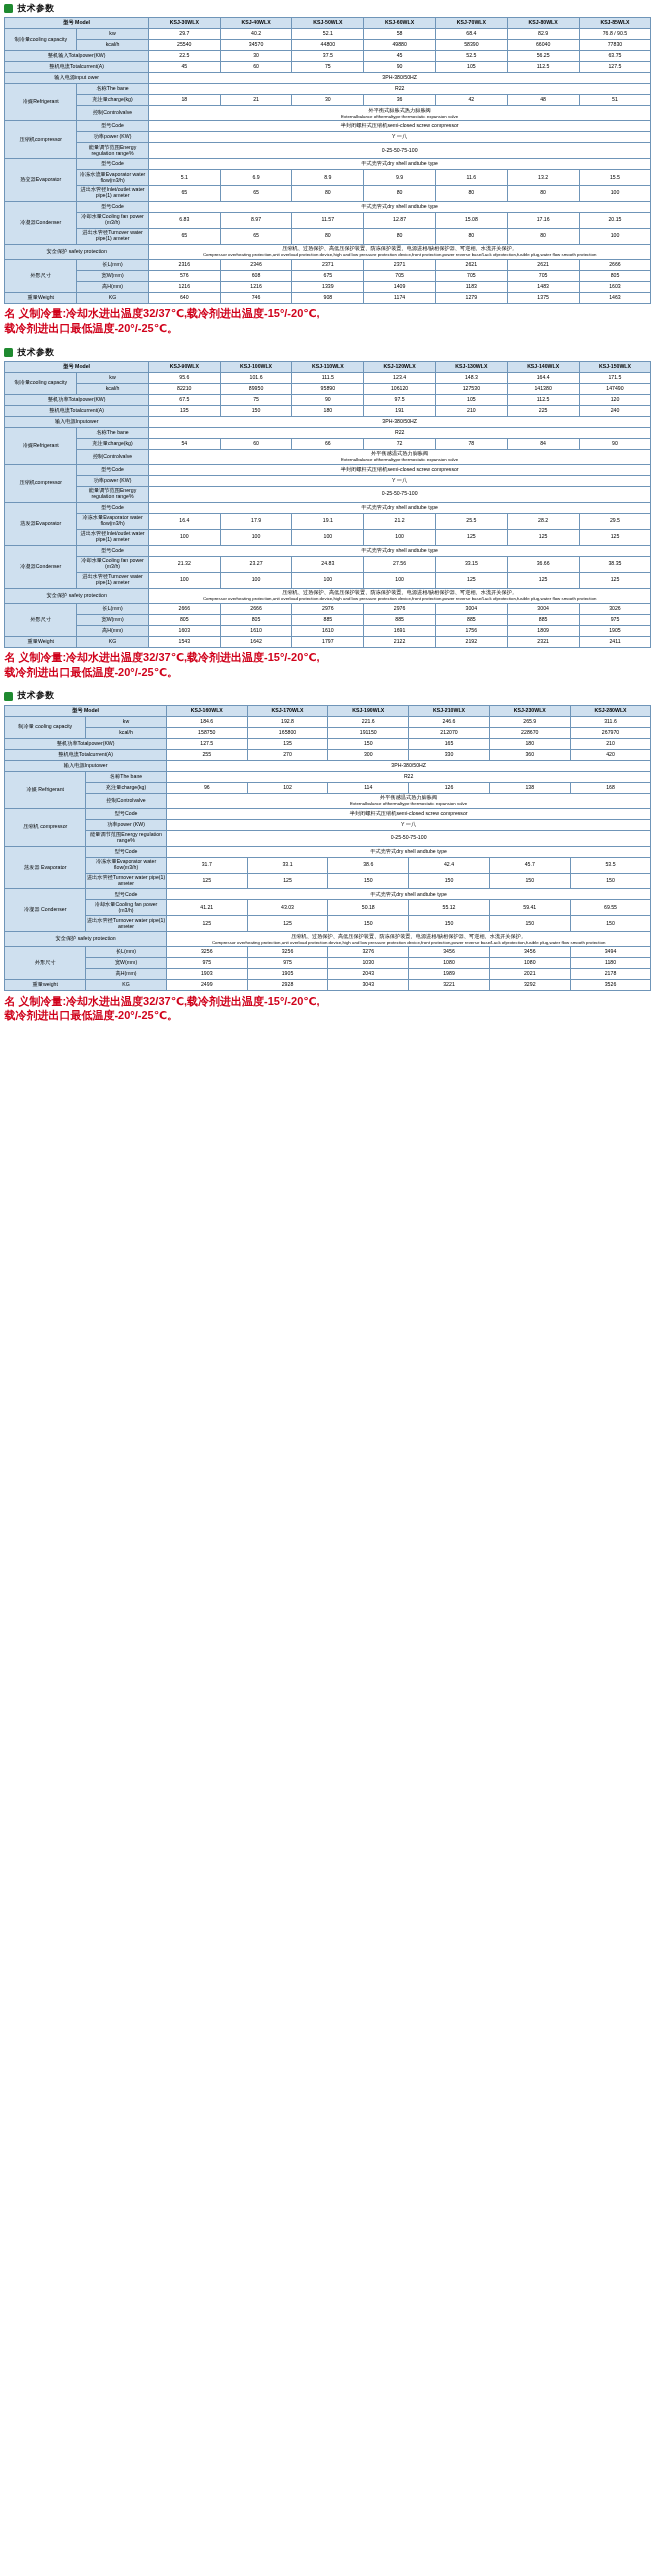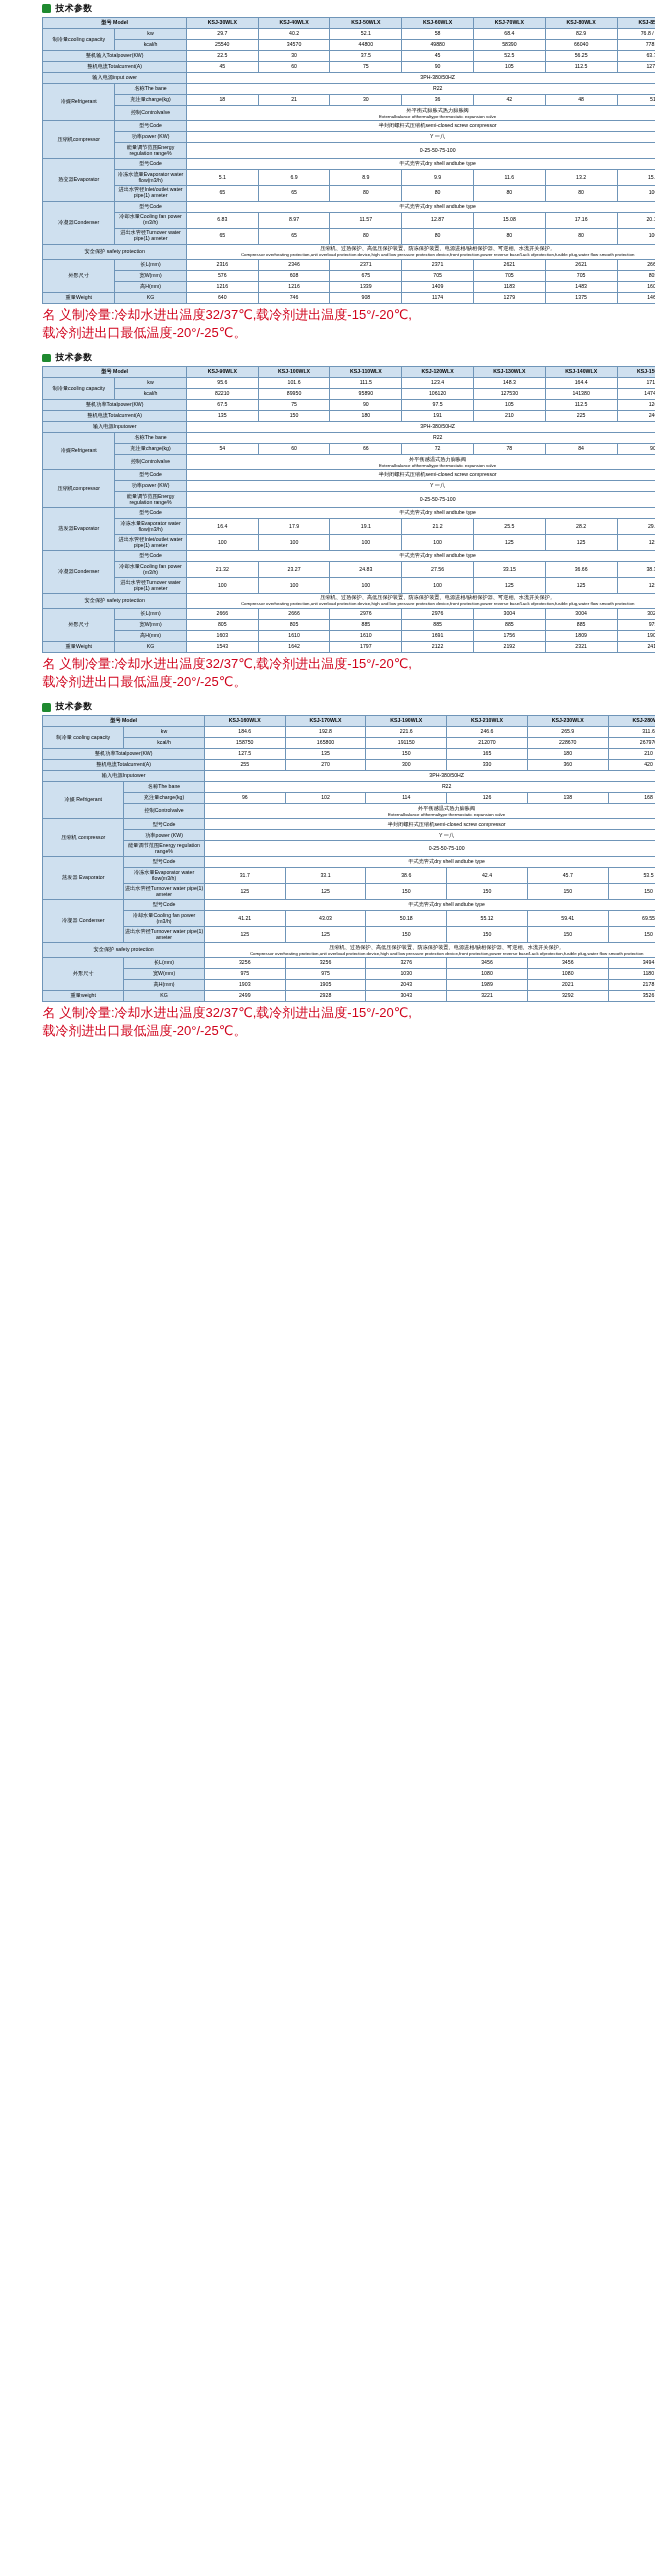--- a/index.html
+++ b/index.html
@@ -1,18 +1,18 @@
 <!DOCTYPE html>
 <html style="font-size:11.8px"><head>
 <meta charset="utf-8">
 <style>
   html,body{margin:0;padding:0;background:#ffffff;}
   body{width:656px;font-family:"Liberation Sans","DejaVu Sans",sans-serif;color:#000;}
   .page{width:656px;padding:0;box-sizing:border-box;}
-  .section{margin:0 0 4.4px 0;padding-left:38px;}
+  .section{margin:0 0 4.4px 0;}
   .sec-title{
     display:flex;align-items:center;gap:4.4px;
     padding:2.9px 4.4px 2.2px 4.4px;
   }
   .sec-title .bullet{
     width:8.8px;height:8.8px;background:#1f8a30;border-radius:1.5px;flex:none;
     display:inline-block;
   }
   .sec-title .txt{font-size:8.8px;font-weight:bold;color:#111;letter-spacing:0.4px;}
   table.spec{
@@ -27,21 +27,21 @@
     vertical-align:middle;
     padding:1.5px 0.7px;
     word-break:break-word;
   }
   td.lbl{background:#cfe0ef;font-size:5.2px;}
   td.lbl2{background:#cfe0ef;font-size:5.2px;}
   td.hdr{background:#cfe0ef;font-weight:bold;font-size:5.5px;}
   td.val{background:#ffffff;}
   .rowh{height:11px;}
   .note{
-    color:#d0021b;font-size:13px;font-weight:normal;line-height:1.35;
+    color:#d0021b;font-size:11px;font-weight:bold;line-height:1.35;
     padding:2.2px 4.4px 3.7px 4.4px;
   }
   .en{font-size:4.4px;}
   .safety{
     text-align:left;font-size:4.4px;line-height:1.25;padding:2.2px 2.9px;
   }
 </style>
 </head>
 <body>
 

